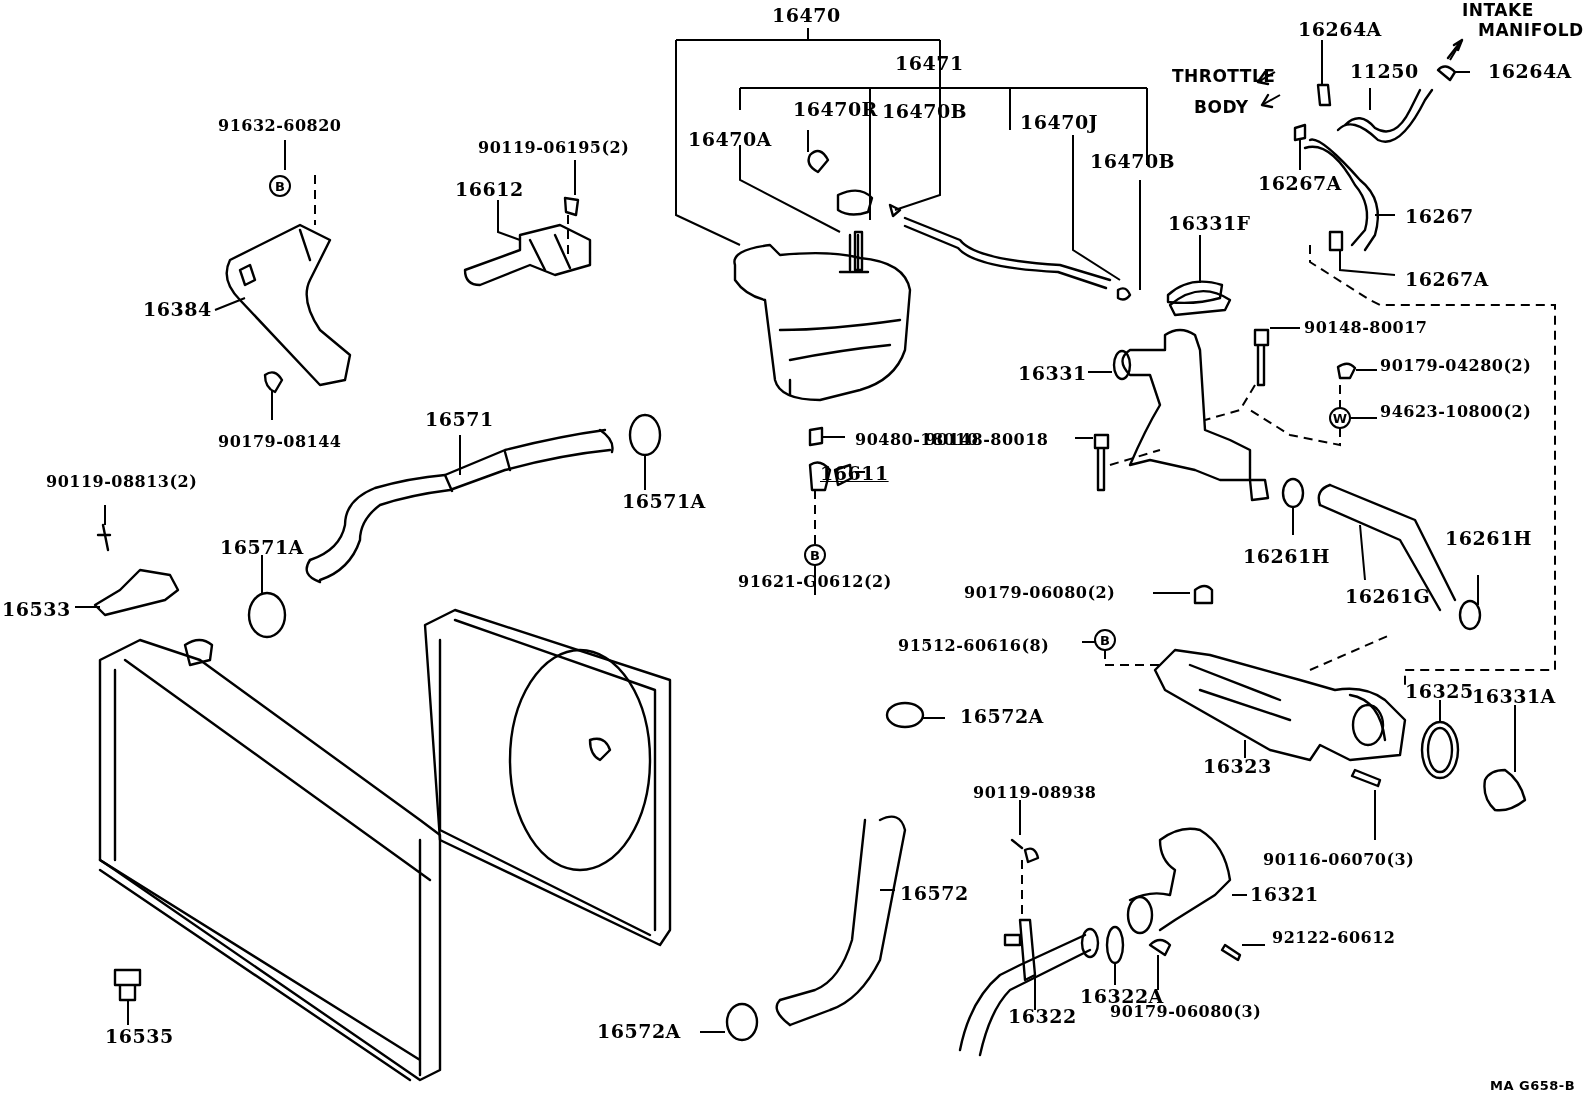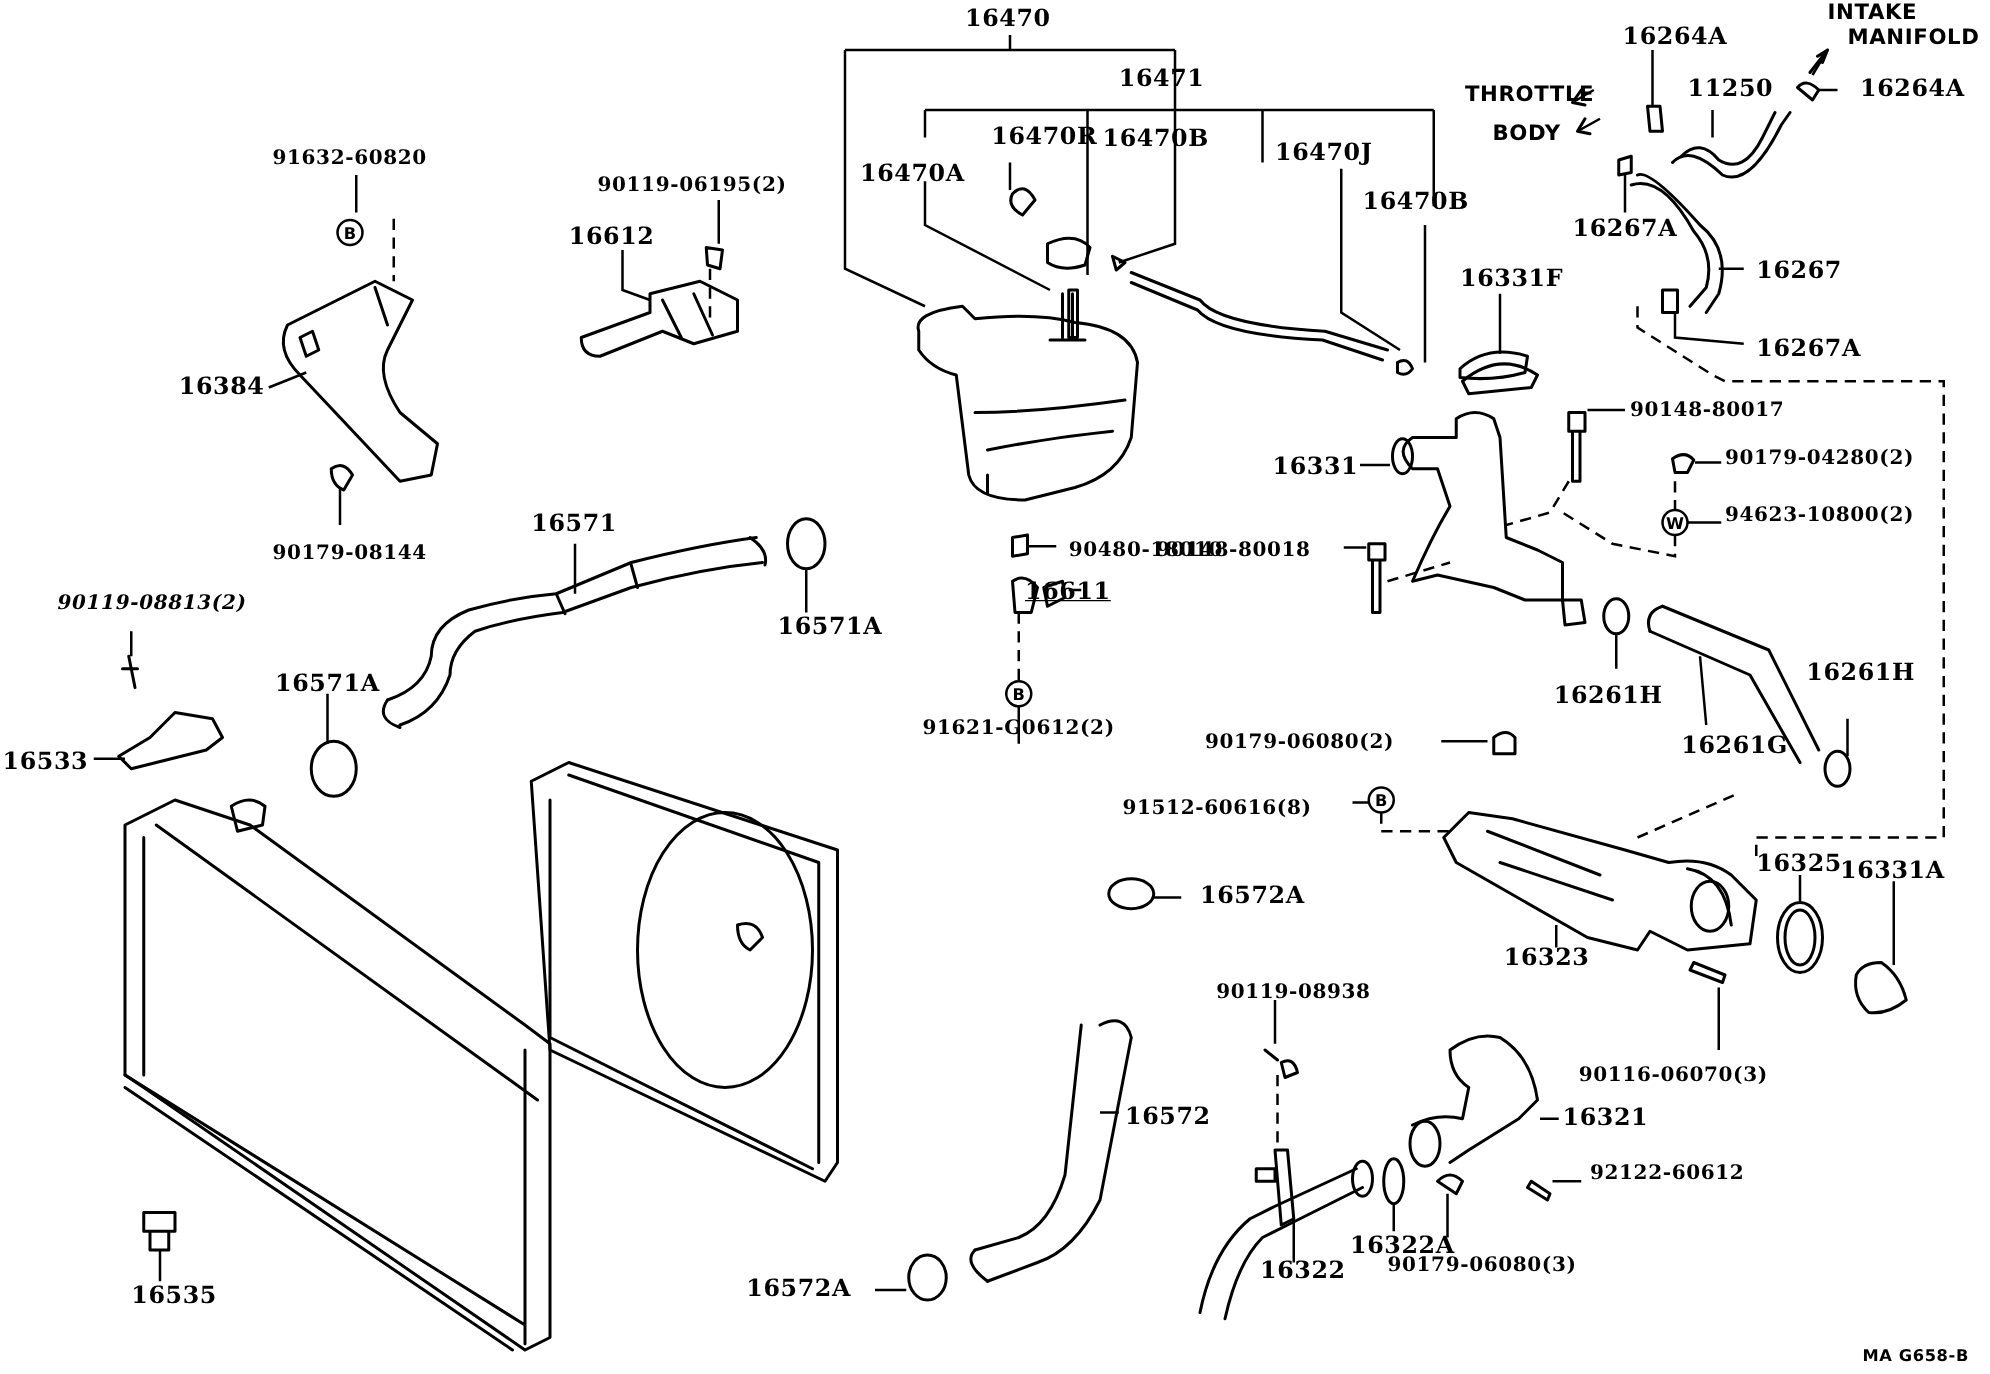--- a/index.html
+++ b/index.html
@@ -255,21 +255,21 @@
 
 <div class="lbl sm" style="left:218px;top:116px;">91632-60820</div>
 <div class="lbl" style="left:143px;top:298px;">16384</div>
 <div class="lbl sm" style="left:218px;top:408px;margin-top:24px;">90179-08144</div>
 <div class="lbl sm" style="left:478px;top:138px;">90119-06195(2)</div>
 <div class="lbl" style="left:455px;top:178px;">16612</div>
 
 <div class="lbl" style="left:425px;top:408px;">16571</div>
 <div class="lbl" style="left:622px;top:490px;">16571A</div>
 <div class="lbl" style="left:220px;top:536px;">16571A</div>
-<div class="lbl sm" style="left:46px;top:472px;font-style:italic;">90119-08813(2)</div>
+<div class="lbl sm" style="left:46px;top:472px;">90119-08813(2)</div>
 <div class="lbl" style="left:2px;top:598px;">16533</div>
 
 <div class="lbl sm" style="left:855px;top:430px;">90480-18010</div>
 <div class="lbl" style="left:820px;top:462px;text-decoration:underline;">16611</div>
 <div class="lbl sm" style="left:738px;top:572px;">91621-G0612(2)</div>
 
 <div class="lbl" style="left:1243px;top:545px;">16261H</div>
 <div class="lbl" style="left:1445px;top:527px;">16261H</div>
 <div class="lbl" style="left:1345px;top:585px;">16261G</div>
 <div class="lbl sm" style="left:964px;top:583px;">90179-06080(2)</div>

